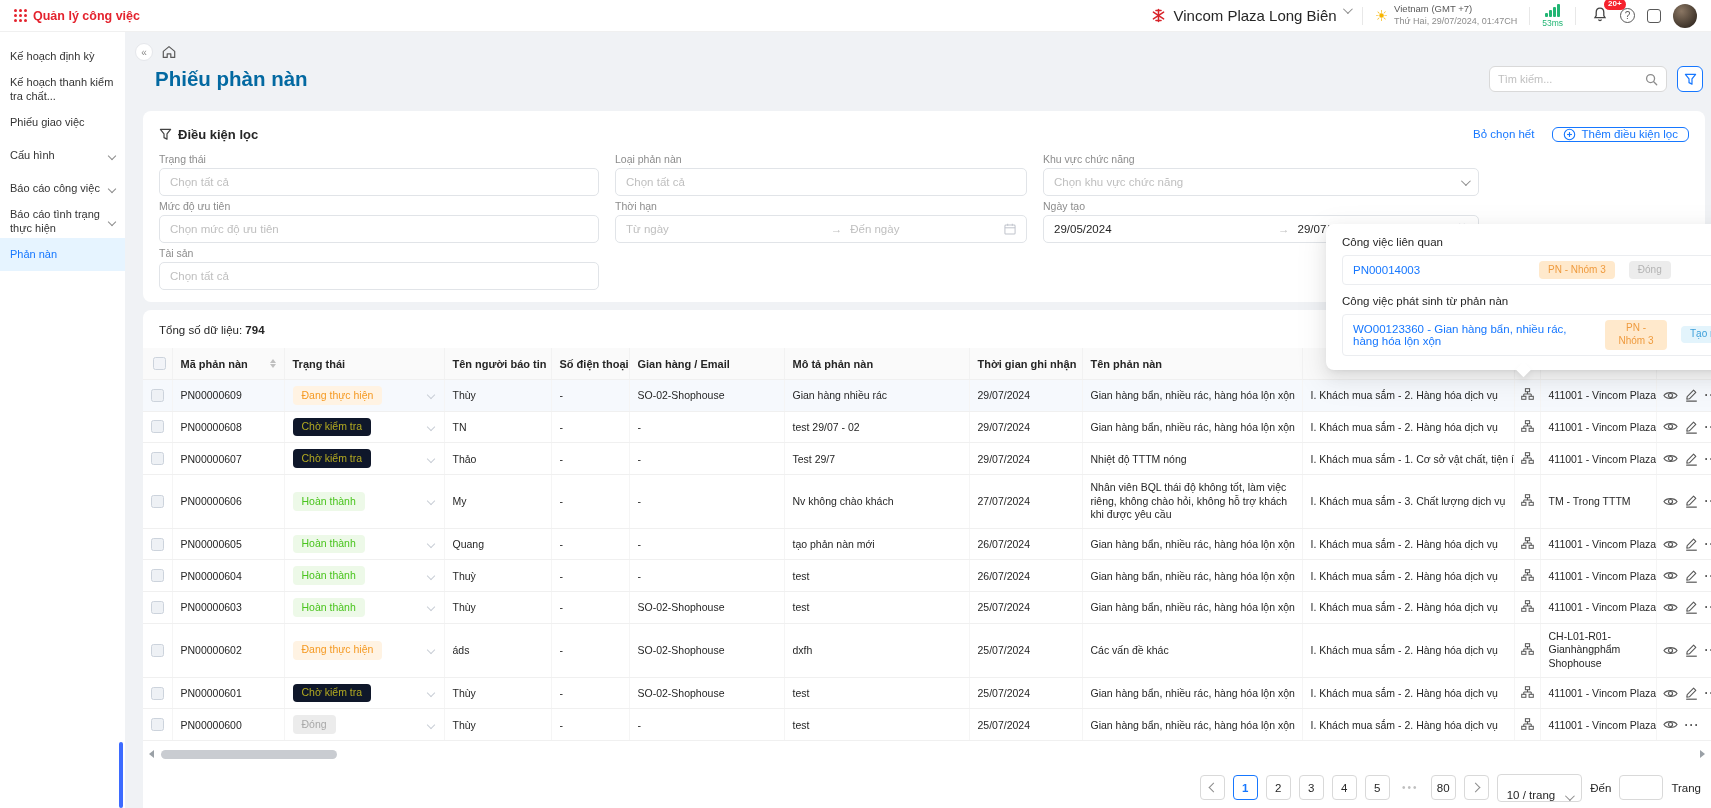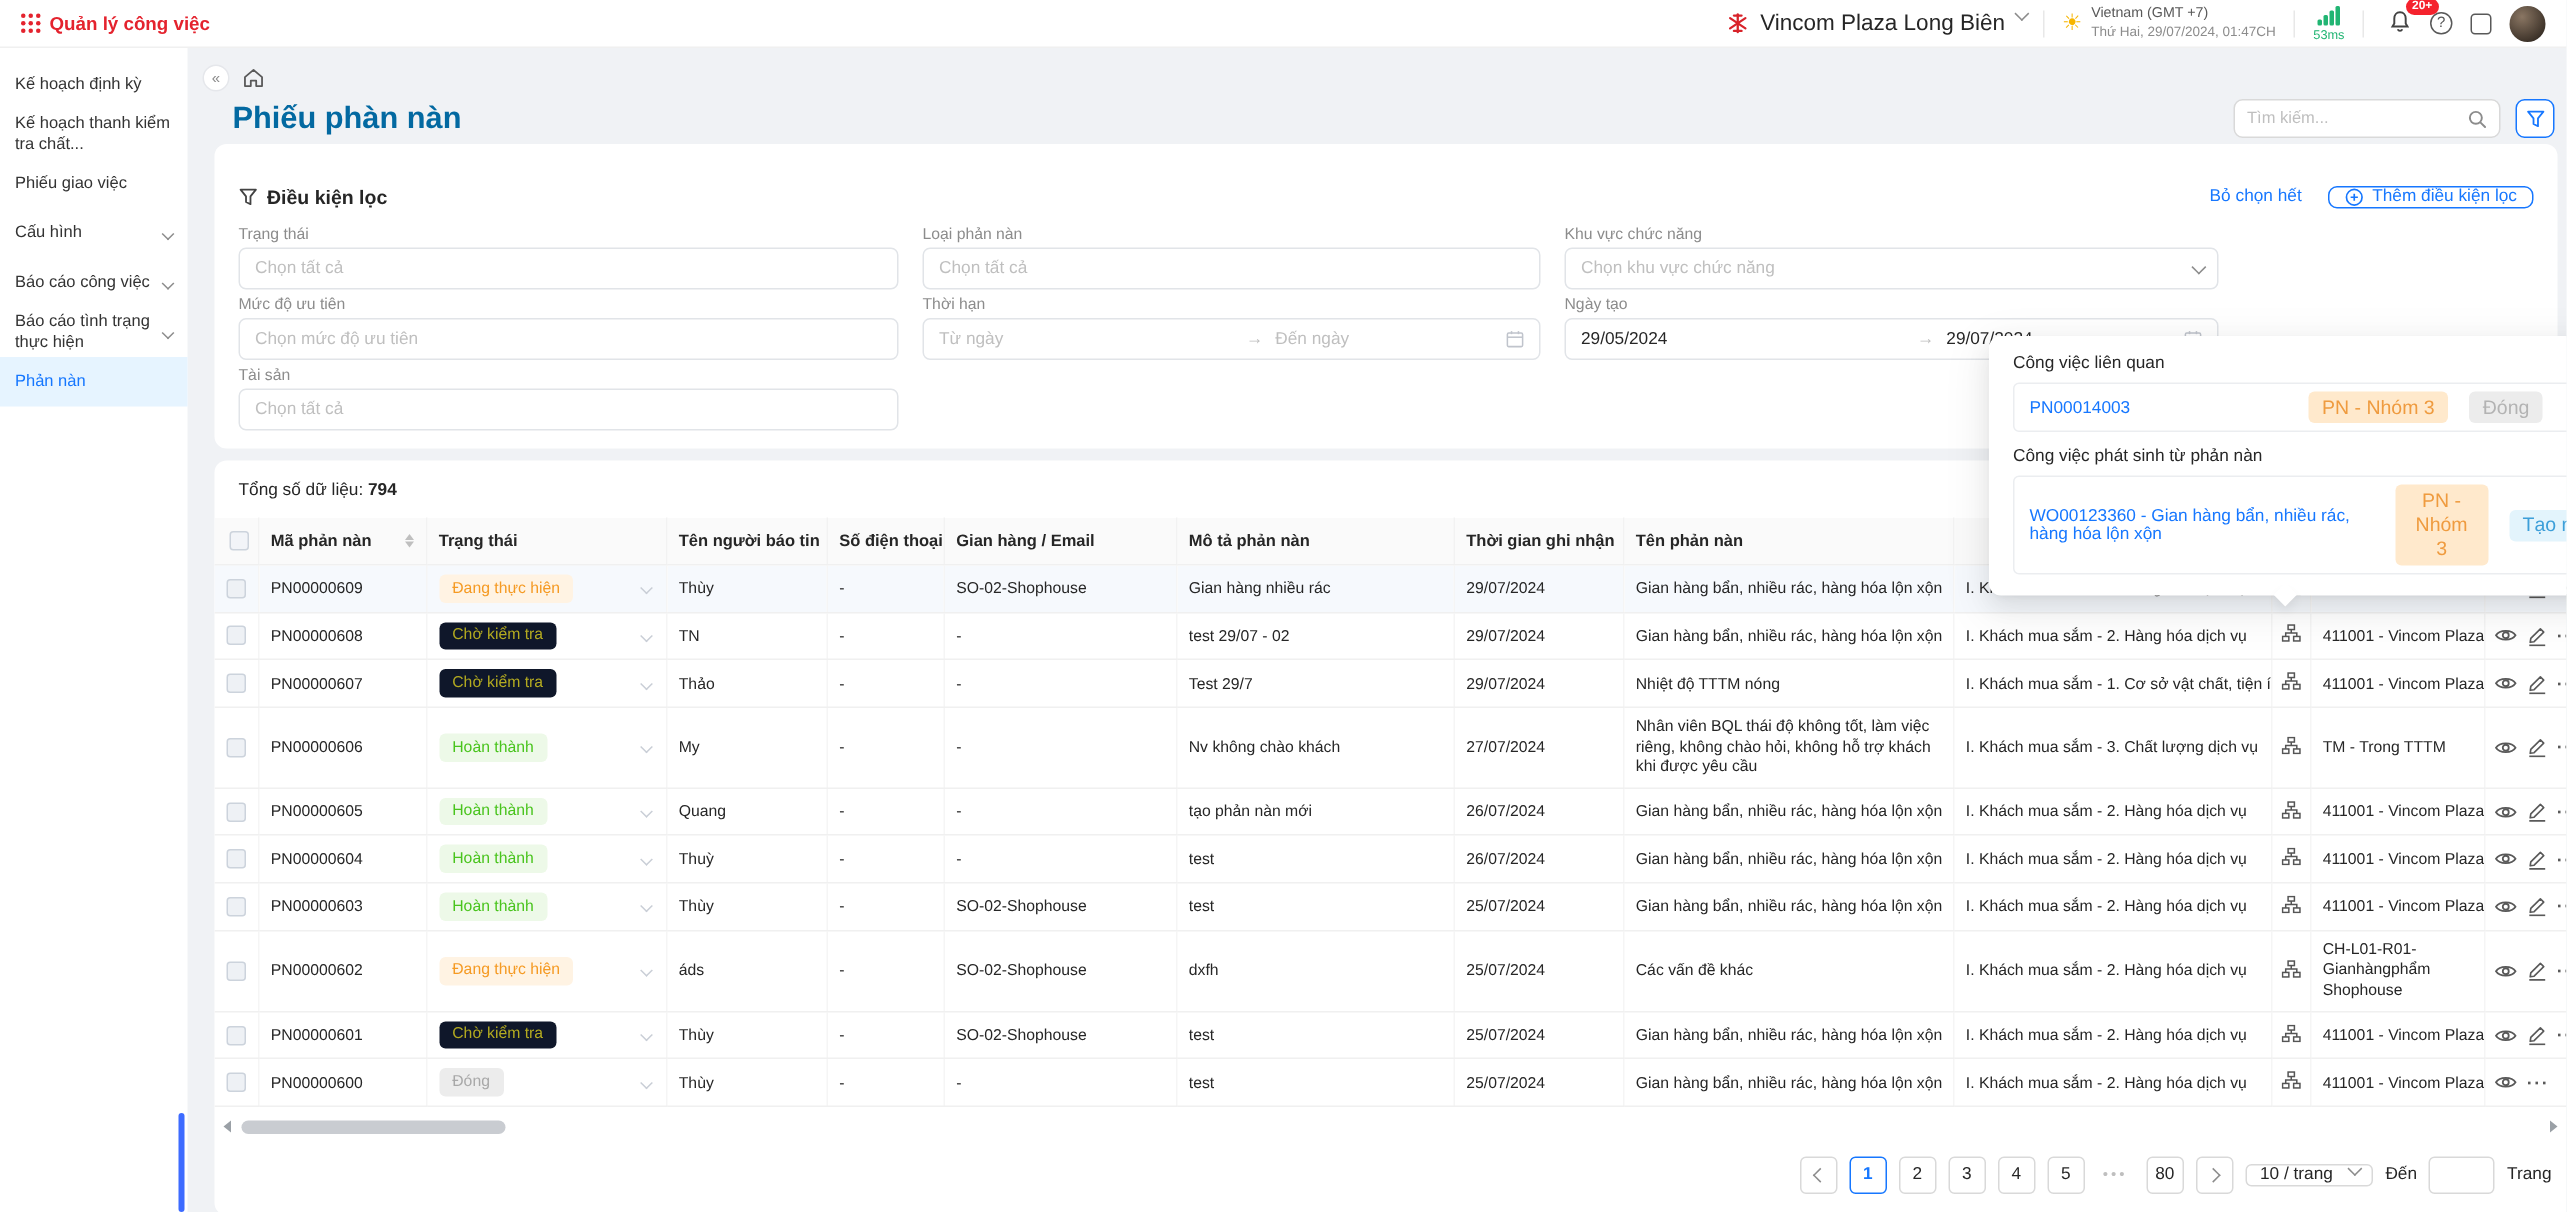--- a/index.html
+++ b/index.html
@@ -41,21 +41,21 @@
   .content{position:absolute;left:125px;top:32px;right:0;bottom:0;background:#f0f2f5;overflow:hidden;}
   .crumb-row{padding:10px 0 0 10px;display:flex;align-items:center;gap:9px;height:30px;}
   .collapse-btn{width:18px;height:18px;border-radius:50%;background:#fff;border:1px solid #e5e7eb;color:#8c8c8c;display:flex;align-items:center;justify-content:center;font-size:10px;cursor:pointer;}
   .title-row{display:flex;align-items:center;padding:4px 8px 0 30px;}
   .page-title{font-size:20.5px;font-weight:700;color:#0369a1;}
   .search-box{margin-left:auto;width:178px;height:26px;border:1px solid #d9d9d9;border-radius:6px;background:#fff;display:flex;align-items:center;padding:0 8px;gap:6px;}
   .search-box input{border:none;outline:none;flex:1;font-size:11px;color:#262626;font-family:inherit;min-width:0;}
   .search-box input::placeholder{color:#bfbfbf;}
   .filter-sq-btn{width:26px;height:26px;border:1px solid #1677ff;border-radius:6px;background:#fff;margin-left:10px;display:flex;align-items:center;justify-content:center;cursor:pointer;flex:none;}
   
-  .filter-card{margin:4px 0 0 18px;width:1562px;background:#fff;border-radius:8px;padding:24px 16px 12px;}
+  .filter-card{margin:19px 0 0 18px;width:1562px;background:#fff;border-radius:8px;padding:12px 16px 12px;}
   .filter-head{display:flex;align-items:center;height:22px;}
   .f-title{font-size:13px;font-weight:700;margin-left:6px;}
   .clear-link{margin-left:auto;color:#1677ff;font-size:11.5px;cursor:pointer;}
   .add-btn{margin-left:18px;height:15px;border:1px solid #1677ff;border-radius:6px;color:#1677ff;background:#fff;font-size:11.5px;display:flex;align-items:center;gap:5px;padding:0 10px;cursor:pointer;font-family:inherit;}
   .filter-grid{margin-top:4px;display:grid;grid-template-columns:440px 412px 436px;column-gap:16px;}
   .f-label{font-size:10.5px;color:#8c8c8c;margin:4px 0 3px;}
   .f-control{height:28px;border:1px solid #e1e4e8;border-radius:5px;background:#fff;display:flex;align-items:center;padding:0 10px;font-size:11.5px;gap:8px;cursor:pointer;}
   .ph{color:#bfbfbf;}
   .val{color:#262626;}
   .range-arrow{color:#bfbfbf;flex:none;}
@@ -97,31 +97,31 @@
   .hs-track{flex:1;height:10px;position:relative;}
   .hs-thumb{position:absolute;left:4px;top:0.5px;width:176px;height:9px;background:#c9ccd1;border-radius:5px;cursor:grab;}
   
   .pager{display:flex;align-items:center;justify-content:flex-end;gap:8px;padding:14px 10px 4px 0;font-size:11.5px;}
   .pg{min-width:25px;height:25px;border:1px solid #d9d9d9;border-radius:4px;background:#fff;display:flex;align-items:center;justify-content:center;color:#262626;cursor:pointer;padding:0 4px;}
   .pg.active{border-color:#1677ff;color:#1677ff;font-weight:700;}
   .pg.dots{border:none;color:#bfbfbf;letter-spacing:2px;font-size:10px;cursor:pointer;}
   .pg-chev{width:7px;height:7px;border-right:1.5px solid #8c8c8c;border-bottom:1.5px solid #8c8c8c;display:inline-block;}
   .pg-chev.left{transform:rotate(135deg);margin-left:2px;}
   .pg-chev.right{transform:rotate(-45deg);margin-right:2px;}
-  .size-sel{height:15px;border:1px solid #d9d9d9;border-radius:4px;background:#fff;display:flex;align-items:flex-start;gap:10px;padding:0 9px;cursor:pointer;}
+  .size-sel{height:28px;border:1px solid #d9d9d9;border-radius:4px;background:#fff;display:flex;align-items:flex-end;gap:10px;padding:0 9px;cursor:pointer;}
   .goto{display:flex;align-items:center;gap:8px;}
   .goto input{width:44px;height:25px;border:1px solid #d9d9d9;border-radius:4px;outline:none;font-family:inherit;padding:0 6px;}
   
   .popover{position:absolute;left:1326px;top:224px;width:440px;background:#fff;border-radius:8px;box-shadow:0 6px 16px rgba(0,0,0,.08),0 3px 6px -4px rgba(0,0,0,.12),0 9px 28px 8px rgba(0,0,0,.05);padding:12px 16px 12px;z-index:20;}
   .pop-arrow{position:absolute;bottom:-5px;left:192px;width:11px;height:11px;background:#fff;transform:rotate(45deg);box-shadow:3px 3px 7px rgba(0,0,0,.06);}
   .pop-label{font-size:11.5px;color:#262626;margin-bottom:7px;}
   .pop-item{border:1px solid #ebedf0;border-radius:4px;padding:5px 10px;display:flex;align-items:center;gap:14px;margin-bottom:10px;min-height:29px;}
   .pop-link{color:#1677ff;font-size:11.5px;cursor:pointer;}
   .pop-link.fixed{flex:0 0 172px;}
-  .ptag{font-size:13px;padding:2.5px 9px;border-radius:4px;line-height:1.25;flex:none;}
+  .ptag{font-size:10px;padding:2.5px 9px;border-radius:4px;line-height:1.25;flex:none;}
   .ptag.group{background:#ffe9cc;color:#ef9b3f;}
   .ptag.group.wrapped{max-width:62px;white-space:normal;text-align:center;}
   .ptag.closed{background:#ececec;color:#b3b3b3;}
   .ptag.new{background:#e3f4fc;color:#3d9fd9;}
 </style>
 </head>
 <body>
 
 <div class="topbar">
   <div class="brand">

